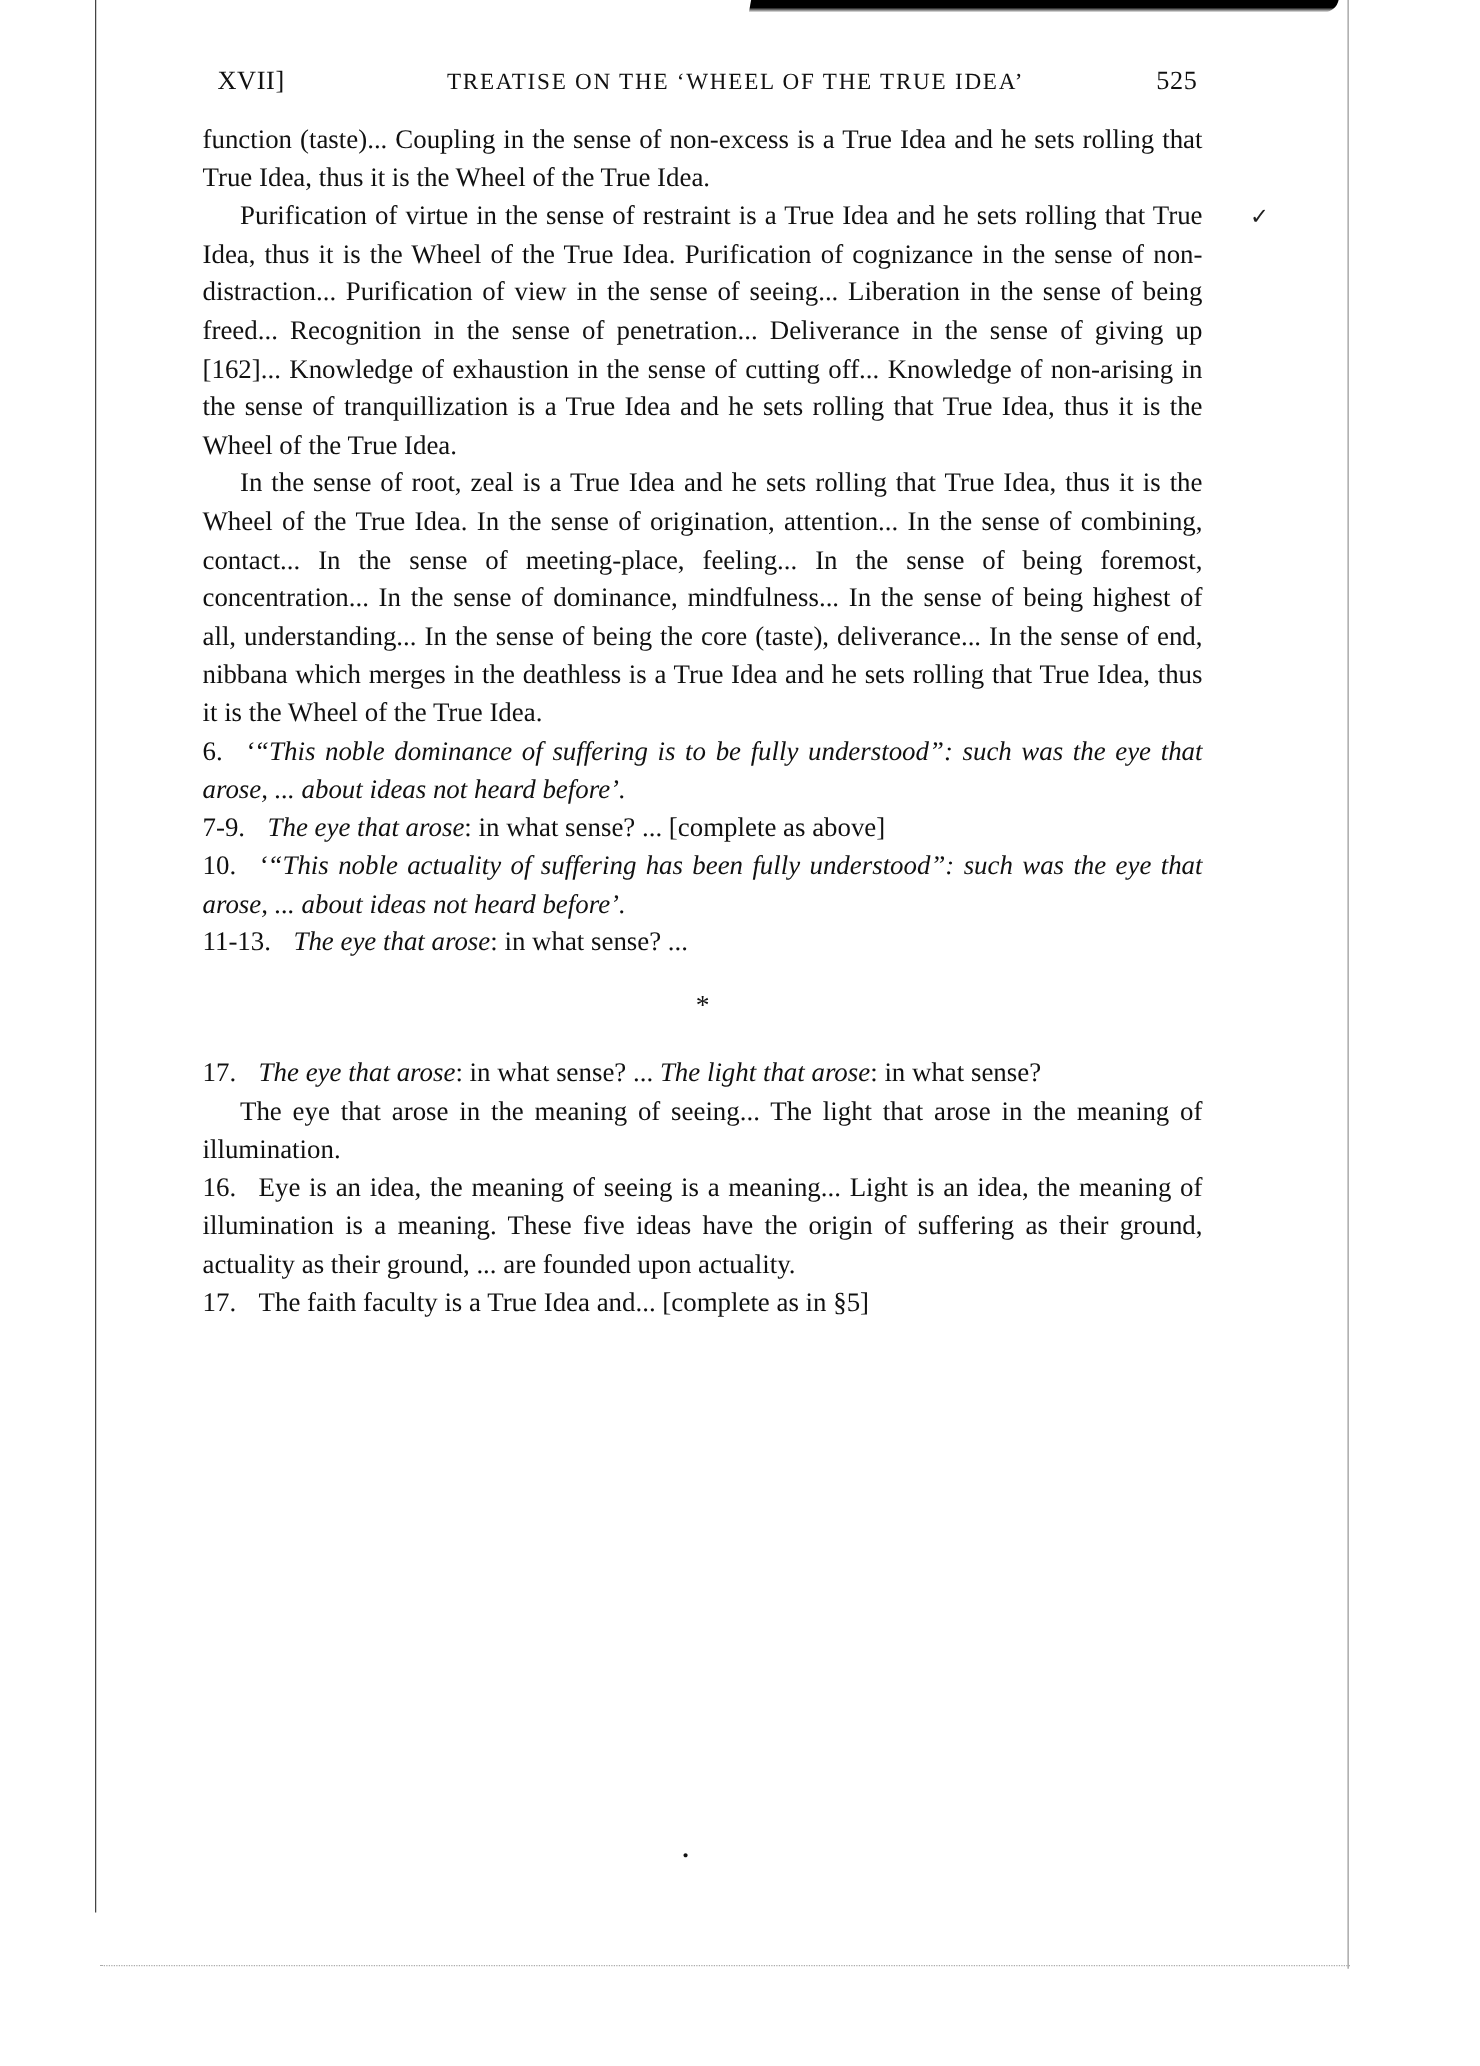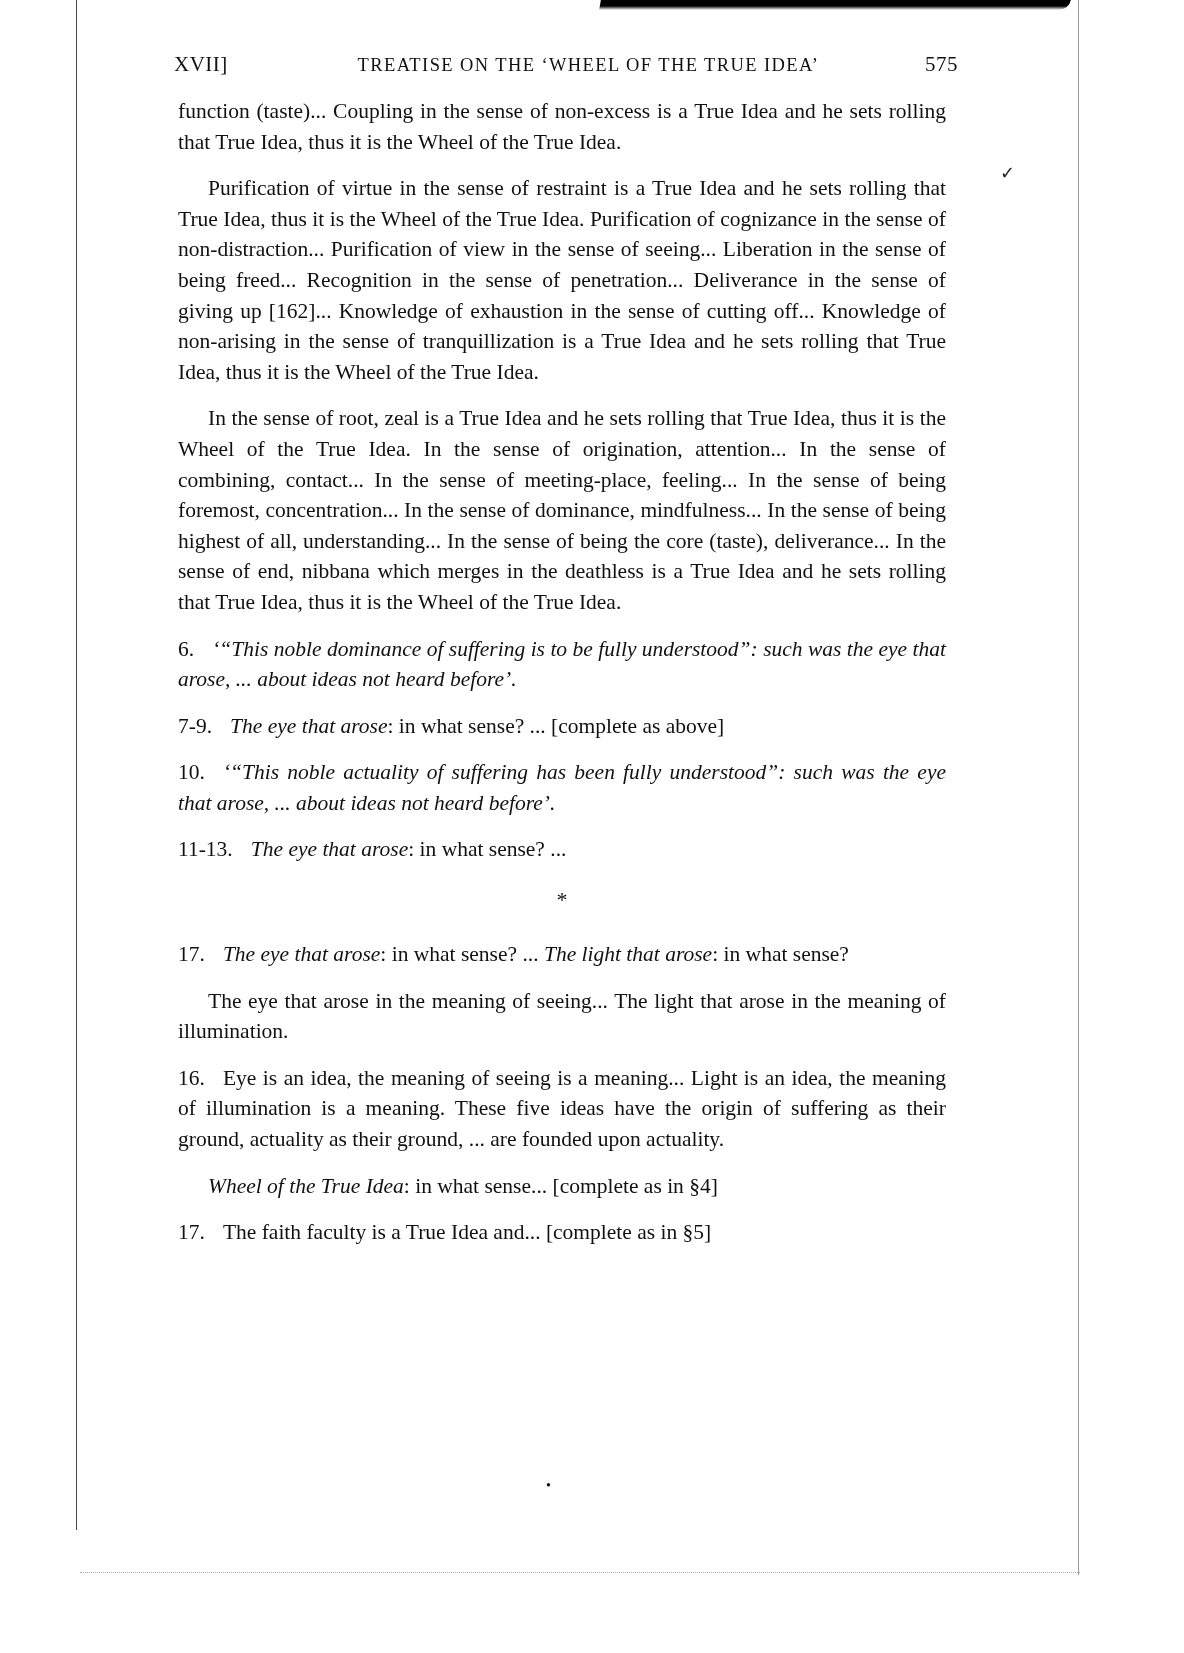--- a/index.html
+++ b/index.html
@@ -7,58 +7,57 @@
     .scan-edge-left { position: absolute; left: 76px; top: 0; width: 1px; height: 1530px; background: #444; }
     .scan-edge-right { position: absolute; left: 1078px; top: 0; width: 1px; height: 1575px; background: #999; }
     .scan-top-bar { position: absolute; left: 600px; top: 0; width: 470px; height: 10px; background: linear-gradient(to bottom, #000 0%, #000 60%, transparent 100%); border-bottom-right-radius: 12px; transform: skewX(-10deg); }
     .scan-bottom-dots { position: absolute; left: 80px; top: 1572px; width: 1000px; border-top: 1px dotted #aaa; }
     .page { position: absolute; left: 162px; top: 40px; width: 800px; }
     .running-head { display: flex; justify-content: space-between; align-items: baseline; height: 40px; margin-left: 12px; margin-right: 4px; font-size: 20px; letter-spacing: 0.5px; }
     .rh-chapter { font-size: 21px; margin-top: 12px; }
     .rh-title { flex: 1; text-align: center; font-size: 18.5px; letter-spacing: 1.4px; margin-left: 24px; }
     .rh-page { font-size: 21px; }
     .body { margin-top: 16px; font-size: 21.5px; line-height: 30.6px; text-align: justify; }
-    .p { margin: 16px; }
+    .p { margin: 0; }
     .indent { text-indent: 30px; }
     .num { margin-right: 18px; }
     .it { font-style: italic; }
     .separator { text-align: center; font-size: 22px; line-height: 30px; margin: 20px 0 24px 0; }
     .folio-mark { position: absolute; left: 546px; top: 1478px; font-size: 14px; }
     .margin-mark { position: absolute; left: 1000px; top: 162px; font-size: 18px; color: #222; }
   </style>
 </head>
 <body>
 
 <div class="scan-edge-left"></div>
 <div class="scan-edge-right"></div>
 <div class="scan-top-bar"></div>
 <div class="scan-bottom-dots"></div>
 <div class="margin-mark">✓</div>
 
 <div class="page">
   <div class="running-head">
     <span class="rh-chapter">XVII]</span>
     <span class="rh-title">TREATISE ON THE ‘WHEEL OF THE TRUE IDEA’</span>
-    <span class="rh-page">575</span>
+    <span class="rh-page">525</span>
   </div>
 
   <div class="body">
     <div id="section-a">
         <p class="p"><span>function (taste)... Coupling in the sense of non-excess is a True Idea and he sets rolling that True Idea, thus it is the Wheel of the True Idea.</span></p>
         <p class="p indent"><span>Purification of virtue in the sense of restraint is a True Idea and he sets rolling that True Idea, thus it is the Wheel of the True Idea. Purification of cognizance in the sense of non-distraction... Purification of view in the sense of seeing... Liberation in the sense of being freed... Recognition in the sense of penetration... Deliverance in the sense of giving up [162]... Knowledge of exhaustion in the sense of cutting off... Knowledge of non-arising in the sense of tranquillization is a True Idea and he sets rolling that True Idea, thus it is the Wheel of the True Idea.</span></p>
         <p class="p indent"><span>In the sense of root, zeal is a True Idea and he sets rolling that True Idea, thus it is the Wheel of the True Idea. In the sense of origination, attention... In the sense of combining, contact... In the sense of meeting-place, feeling... In the sense of being foremost, concentration... In the sense of dominance, mindfulness... In the sense of being highest of all, understanding... In the sense of being the core (taste), deliverance... In the sense of end, nibbana which merges in the deathless is a True Idea and he sets rolling that True Idea, thus it is the Wheel of the True Idea.</span></p>
         <p class="p"><span class="num">6.</span><span class="it">‘“This noble dominance of suffering is to be fully understood”: such was the eye that arose, ... about ideas not heard before’.</span></p>
         <p class="p"><span class="num">7-9.</span><span class="it">The eye that arose</span><span>: in what sense? ... [complete as above]</span></p>
         <p class="p"><span class="num">10.</span><span class="it">‘“This noble actuality of suffering has been fully understood”: such was the eye that arose, ... about ideas not heard before’.</span></p>
         <p class="p"><span class="num">11-13.</span><span class="it">The eye that arose</span><span>: in what sense? ...</span></p>
       </div>
     <div class="separator">*</div>
     <div id="section-b">
         <p class="p"><span class="num">17.</span><span class="it">The eye that arose</span><span>: in what sense? ... </span><span class="it">The light that arose</span><span>: in what sense?</span></p>
         <p class="p indent"><span>The eye that arose in the meaning of seeing... The light that arose in the meaning of illumination.</span></p>
         <p class="p"><span class="num">16.</span><span>Eye is an idea, the meaning of seeing is a meaning... Light is an idea, the meaning of illumination is a meaning. These five ideas have the origin of suffering as their ground, actuality as their ground, ... are founded upon actuality.</span></p>
-        <p class="p indent"><span class="it">Wheel of the True Idea</span><span>: in what sense... [complete as in §4]</span></p>
         <p class="p"><span class="num">17.</span><span>The faith faculty is a True Idea and... [complete as in §5]</span></p>
       </div>
   </div>
 </div>
 
 <div class="folio-mark">•</div>
 
 </body></html>

